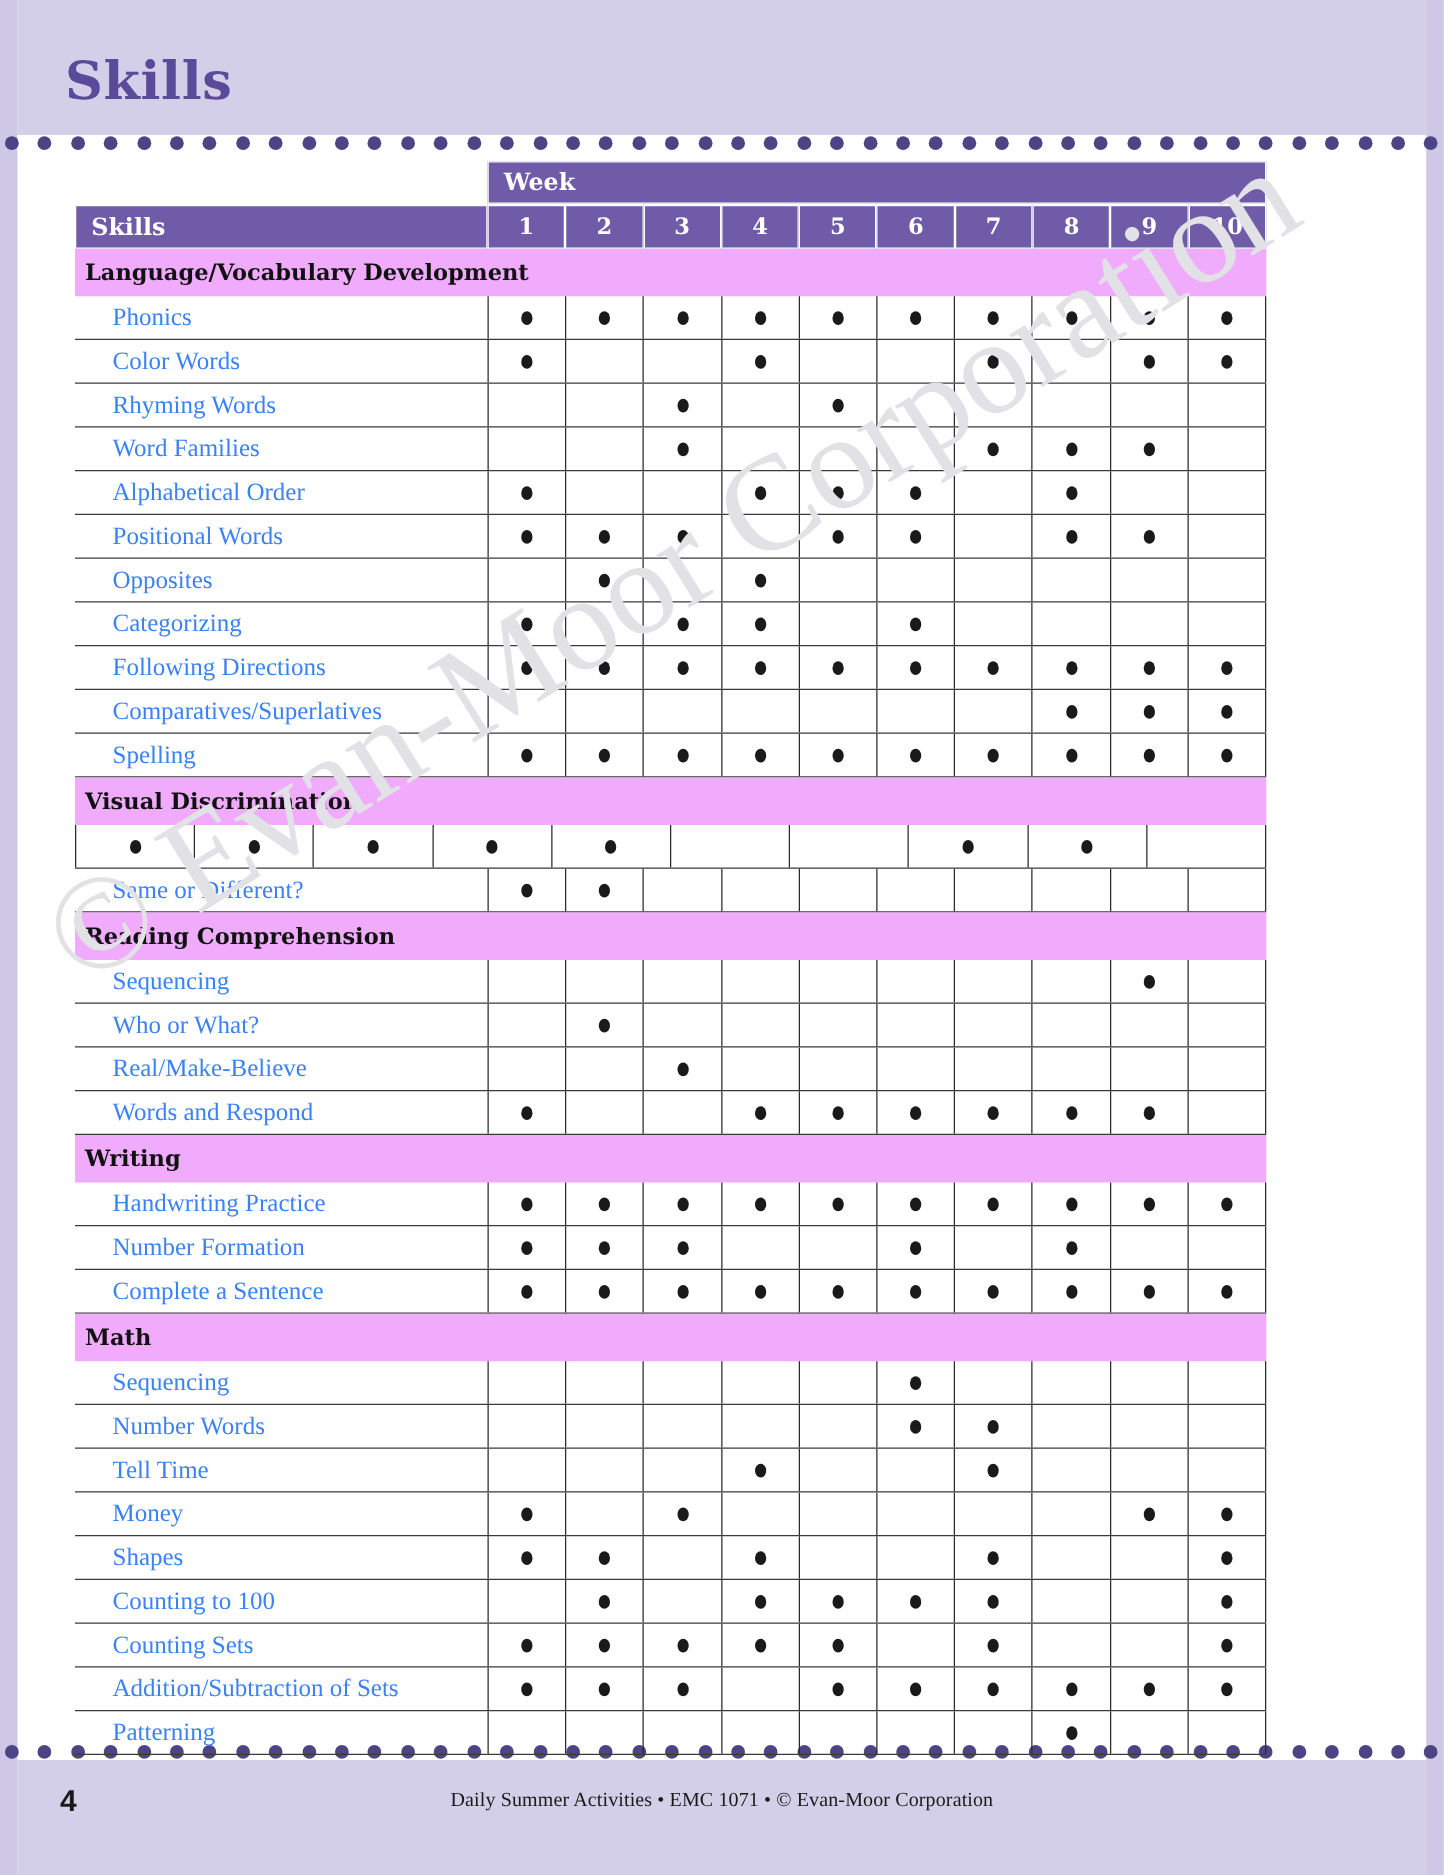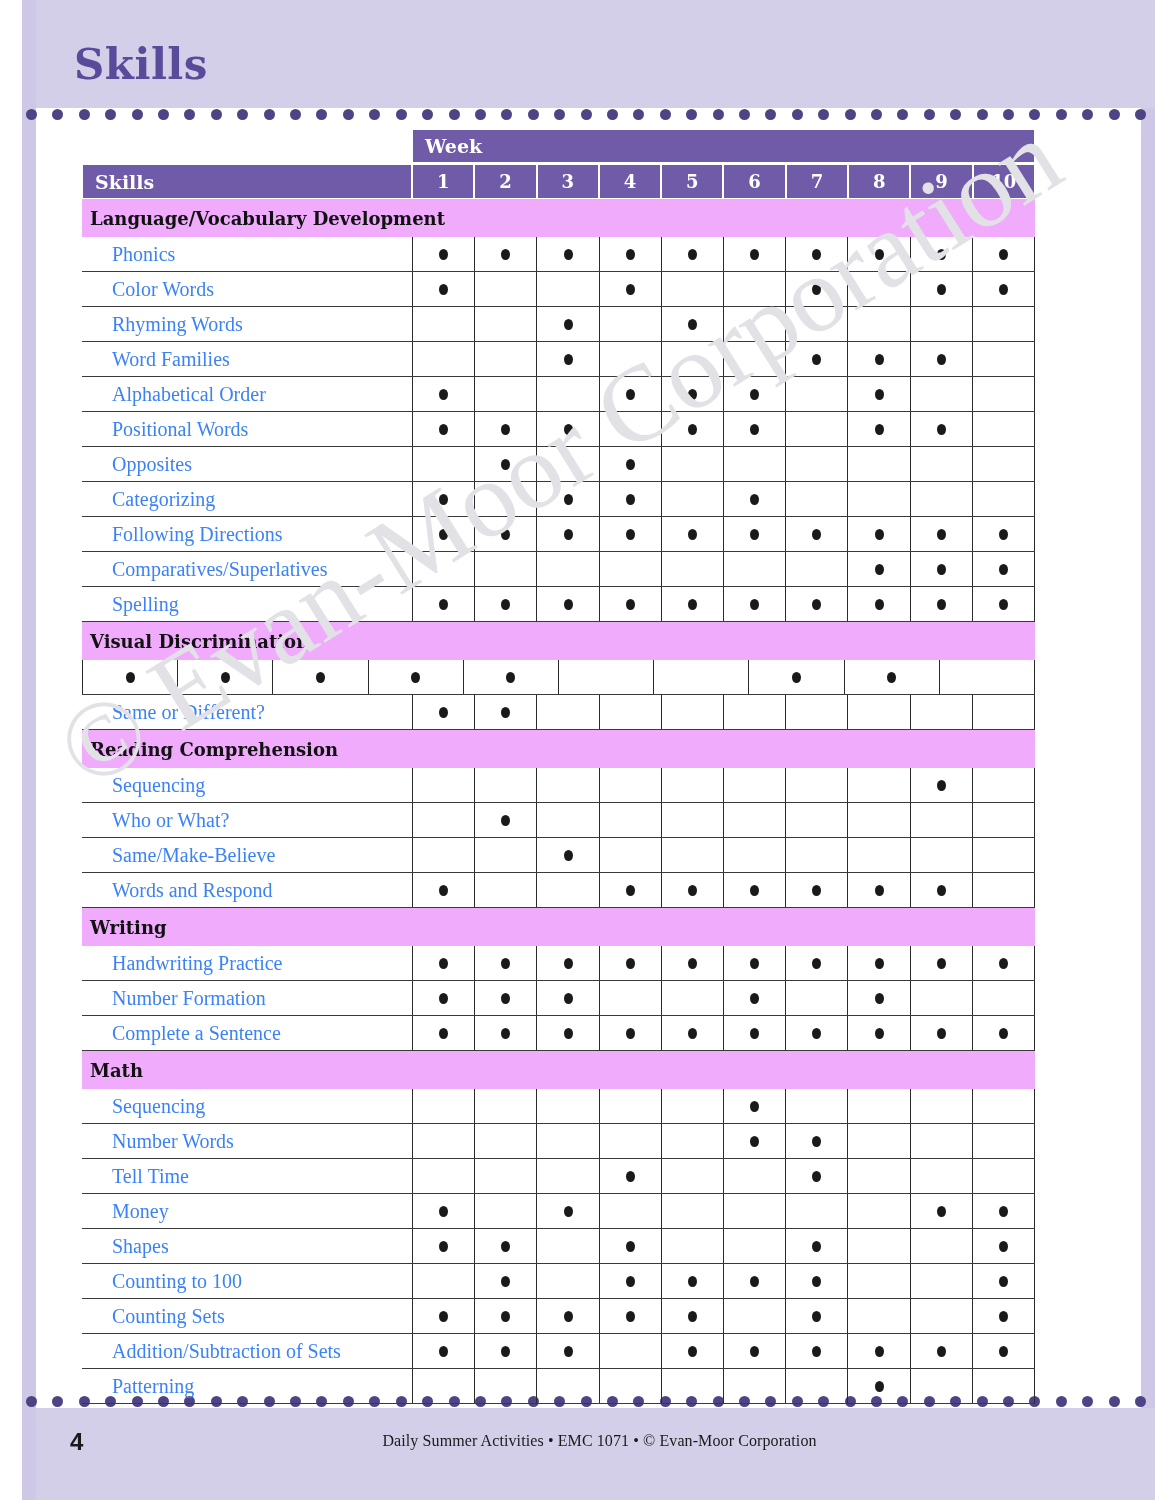--- a/index.html
+++ b/index.html
@@ -12,21 +12,20 @@
     background: #ffffff;
     font-family: "Liberation Serif", serif;
     position: relative;
     overflow: hidden;
   }
 
   
   .page-wrap {
     position: absolute;
     inset: 0;
-    margin-left: 22px;
   }
   .left-bar {
     position: absolute;
     left: 0; top: 0;
     width: 14px; height: 1500px;
     background: #cec8e6;
   }
   .right-bar {
     position: absolute;
     right: 0; top: 0;
@@ -816,21 +815,21 @@
             <span class="bullet hidden"></span>
           </div>
           <div class="mark-cell">
             <span class="bullet hidden"></span>
           </div>
           <div class="mark-cell">
             <span class="bullet hidden"></span>
           </div>
         </div>
         <div class="skill-row">
-          <div class="skill-name">Same/Make-Believe</div>
+          <div class="skill-name">Real/Make-Believe</div>
           <div class="mark-cell">
             <span class="bullet hidden"></span>
           </div>
           <div class="mark-cell">
             <span class="bullet hidden"></span>
           </div>
           <div class="mark-cell">
             <span class="bullet"></span>
           </div>
           <div class="mark-cell">

